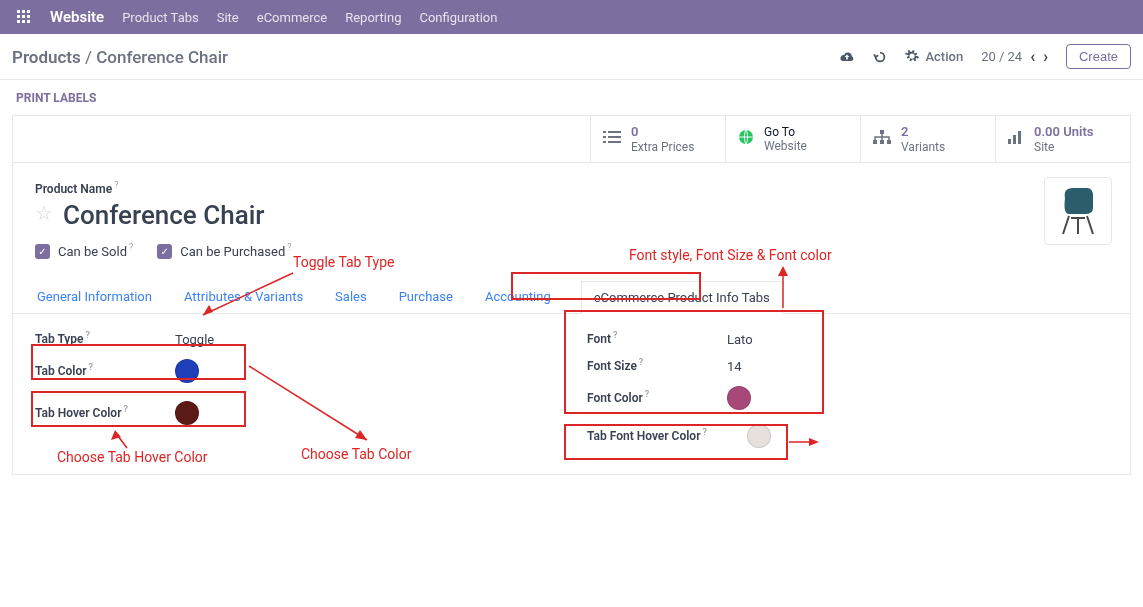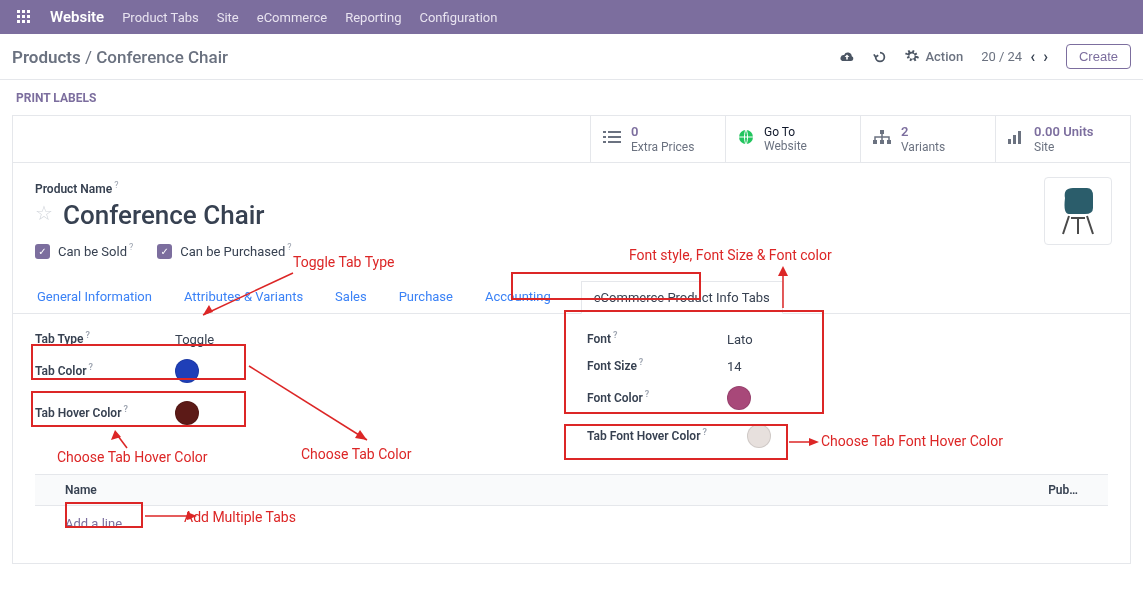--- a/index.html
+++ b/index.html
@@ -282,40 +282,32 @@
       <div class="field-row" style="margin-top:14px">
         <span class="flabel label-sup" style="width:160px">
             <span>Tab Font Hover Color</span>
             <span class="q">?</span>
           </span>
         <span class="color-swatch" style="background:#E7E0DD"></span>
       </div>
     </div>
   </div>
 
-  <div class="table-section">
-    <div class="thead">
-      <span class="th-name">Name</span>
-      <span class="th-pub">Pub…</span>
-    </div>
-    <div class="add-line">Add a line</div>
-  </div>
 
   <div class="red-box" style="left:498px; top:156px; width:190px; height:28px;"></div>
   <div class="red-box" style="left:18px; top:228px; width:215px; height:36px;"></div>
   <div class="red-box" style="left:18px; top:275px; width:215px; height:36px;"></div>
   <div class="red-box" style="left:551px; top:194px; width:260px; height:104px;"></div>
   <div class="red-box" style="left:551px; top:308px; width:224px; height:36px;"></div>
   <div class="red-box" style="left:52px; top:386px; width:78px; height:26px;"></div>
 
   <div class="annotation" style="left:280px; top:138px;">Toggle Tab Type</div>
   <div class="annotation" style="left:616px; top:131px;">Font style, Font Size &amp; Font color</div>
   <div class="annotation" style="left:44px; top:333px;">Choose Tab Hover Color</div>
   <div class="annotation" style="left:288px; top:330px;">Choose Tab Color</div>
-  <div class="annotation" style="left:808px; top:317px;">Choose Tab Font Hover Color</div>
   <div class="annotation" style="left:171px; top:393px;">Add Multiple Tabs</div>
 
   <svg class="arrow" style="left:182px; top:155px; width:100px; height:50px;">
       <line x1="98" y1="2" x2="8" y2="44"></line>
       <polygon class="head" points="8,44 18,41 14,34"></polygon>
     </svg>
   <svg class="arrow" style="left:760px; top:148px; width:20px; height:46px;">
       <line x1="10" y1="44" x2="10" y2="6"></line>
       <polygon class="head" points="10,2 5,12 15,12"></polygon>
     </svg>

